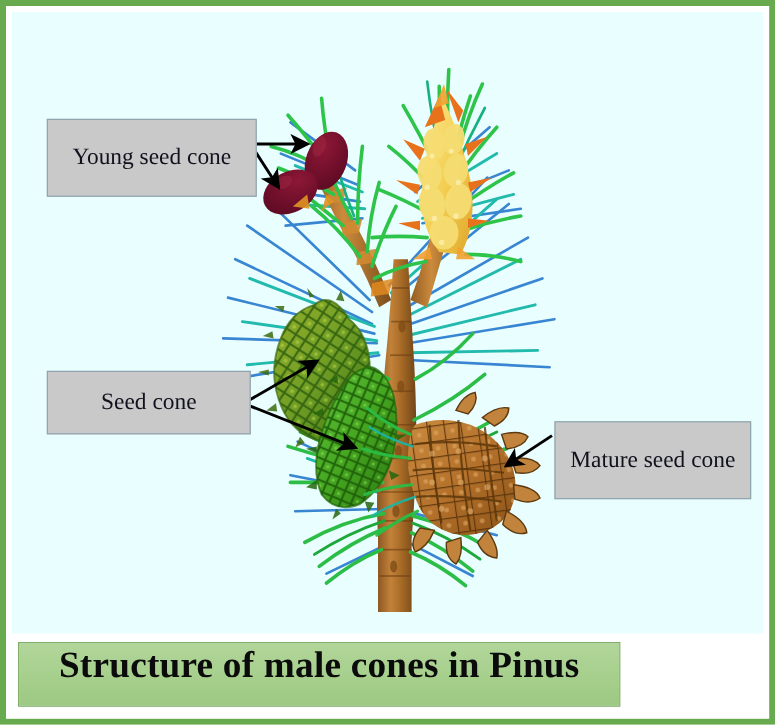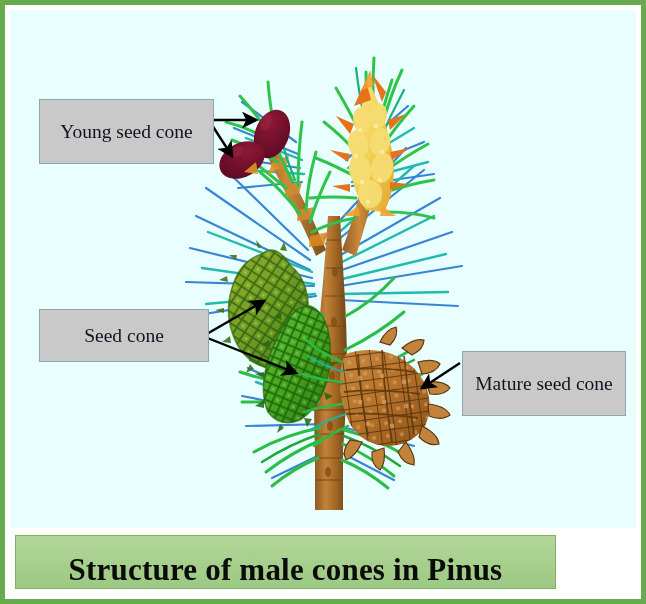--- a/index.html
+++ b/index.html
@@ -11,24 +11,24 @@
   #plant{position:absolute;left:0;top:0;width:626px;height:518px;}
   .lbl{position:absolute;box-sizing:border-box;background:#c9c9c9;
        border:1px solid #8fa6ae;color:#12121f;text-align:right;
        font-family:"Liberation Serif",serif;font-size:19.5px;line-height:25px;
        display:flex;align-items:center;justify-content:center;
        box-shadow:0 0 0 0 rgba(0,0,0,0);}
   #lbl-young{left:29px;top:89px;width:175px;height:65px;}
   #lbl-seed{left:29px;top:299px;width:170px;height:53px;}
   #lbl-mature{left:452px;top:341px;width:164px;height:65px;}
   #arrows{position:absolute;left:0;top:0;width:626px;height:518px;}
-  #caption{position:absolute;left:10px;top:530px;width:541px;height:54px;
+  #caption{position:absolute;left:10px;top:530px;width:502px;height:54px;
            box-sizing:border-box;border:1px solid #7fb069;
            background:linear-gradient(180deg,#b2d69a 0%,#a6cf8c 55%,#9cc983 100%);
-           display:flex;align-items:flex-end;justify-content:center;}
+           display:flex;align-items:flex-start;justify-content:center;}
   #caption span{font-family:"Liberation Serif",serif;font-weight:bold;
                 font-size:31px;color:#0b0b0b;letter-spacing:.2px;}
 </style>
 </head>
 <body>
 
 <div id="frame">
 
   <div id="canvas">
 

